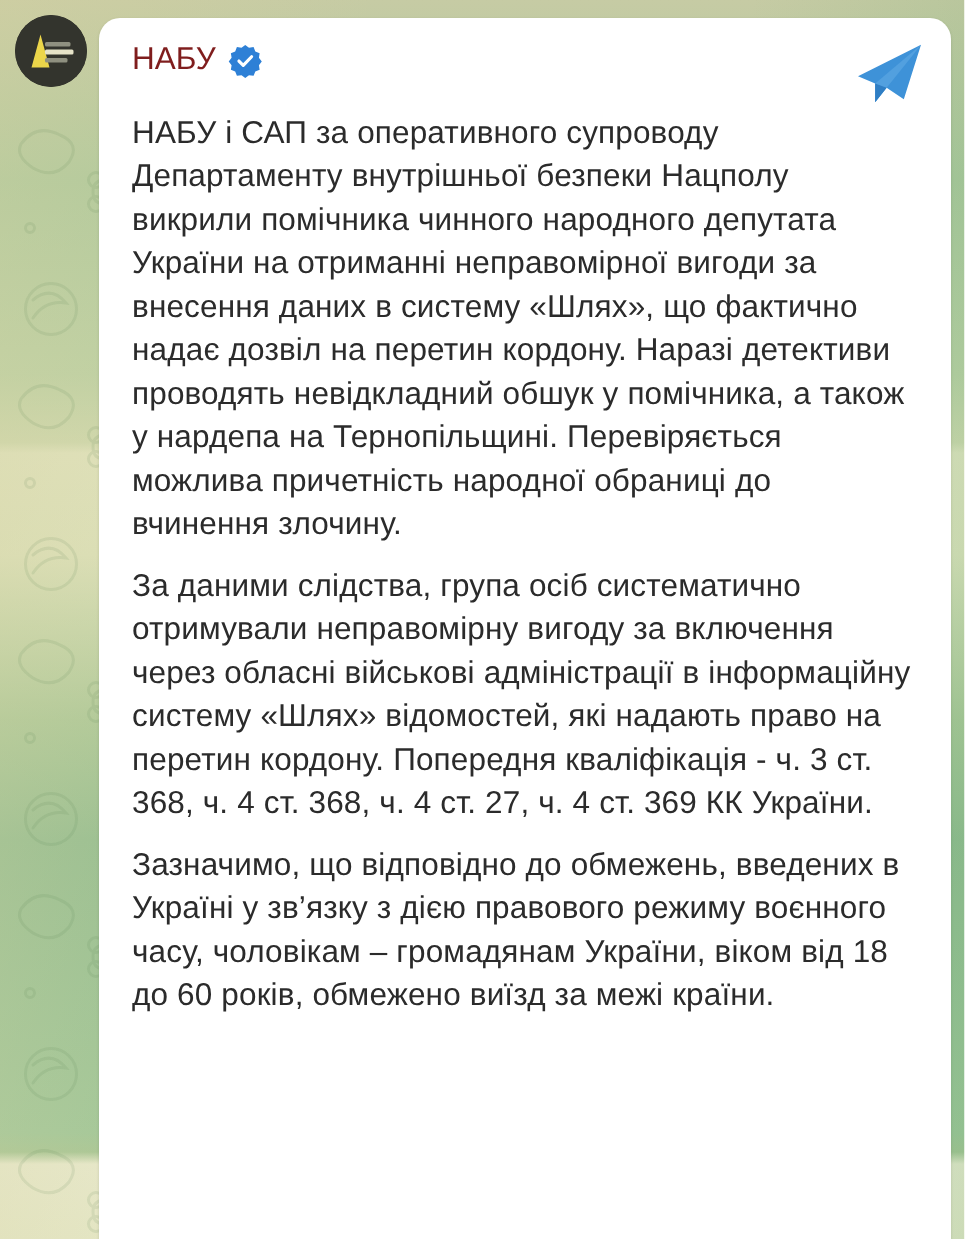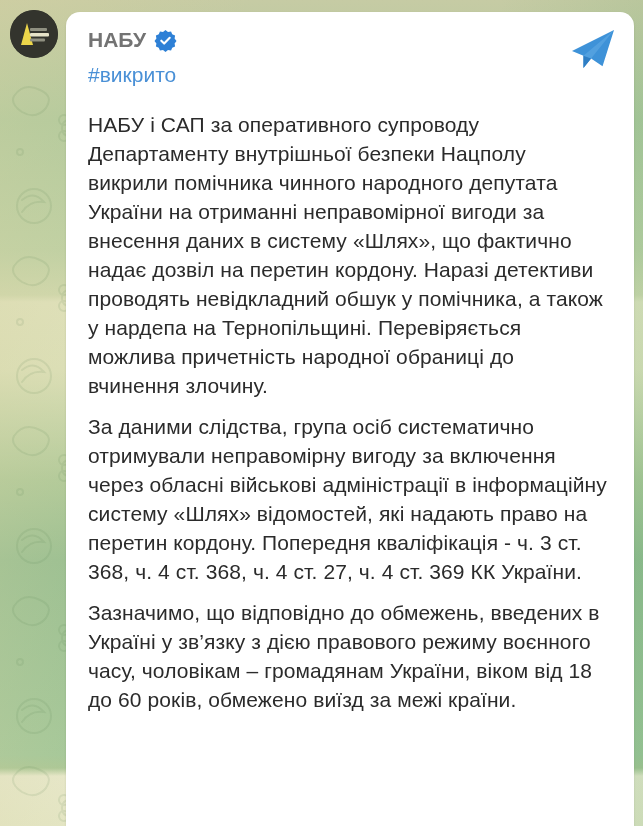--- a/index.html
+++ b/index.html
@@ -62,22 +62,22 @@
   }
   .bubble-header {
     position: relative;
     display: flex;
     align-items: center;
     gap: 8px;
     height: 26px;
   }
   .channel-name {
     font-size: 21px;
-    font-weight: bold;
-    color: #737373;
+    font-weight: normal;
+    color: #7f1d1d;
     line-height: 26px;
     cursor: pointer;
   }
   .verified { width: 23px; height: 23px; flex: 0 0 auto; margin-top: 1px; }
   .plane {
     position: absolute;
     right: -6px; top: 1px;
     width: 46px; height: 42px;
     cursor: pointer;
   }
@@ -147,21 +147,20 @@
         <path d="M7.6 12.2l3 3 5.8-6" fill="none" stroke="#ffffff" stroke-width="2.2" stroke-linecap="round" stroke-linejoin="round"></path>
       </svg>
 
       <svg class="plane" viewBox="0 0 48 44">
         <path fill="#3e92d8" d="M46 2 L2 24 L14 29 L14 42 L22 32 L34 40 Z"></path>
         <path fill="#2f7ec4" d="M14 29 L14 42 L22 32 Z"></path>
         <path fill="#63ace6" d="M46 2 L14 29 L22 32 L38 12 Z" opacity="0.55"></path>
       </svg>
     </div>
 
-    <span class="hashtag">#викрито</span>
 
     <div class="message-body">
       <p>НАБУ і САП за оперативного супроводу Департаменту внутрішньої безпеки Нацполу викрили помічника чинного народного депутата України на отриманні неправомірної вигоди за внесення даних в систему «Шлях», що фактично надає дозвіл на перетин кордону. Наразі детективи проводять невідкладний обшук у помічника, а також у нардепа на Тернопільщині. Перевіряється можлива причетність народної обраниці до вчинення злочину.</p>
       <p>За даними слідства, група осіб систематично отримували неправомірну вигоду за включення через обласні військові адміністрації в інформаційну систему «Шлях» відомостей, які надають право на перетин кордону. Попередня кваліфікація - ч. 3 ст. 368, ч. 4 ст. 368, ч. 4 ст. 27, ч. 4 ст. 369 КК України.</p>
       <p>Зазначимо, що відповідно до обмежень, введених в Україні у зв’язку з дією правового режиму воєнного часу, чоловікам – громадянам України, віком від 18 до 60 років, обмежено виїзд за межі країни.</p>
     </div>
 
   </div>
 </div>
 

